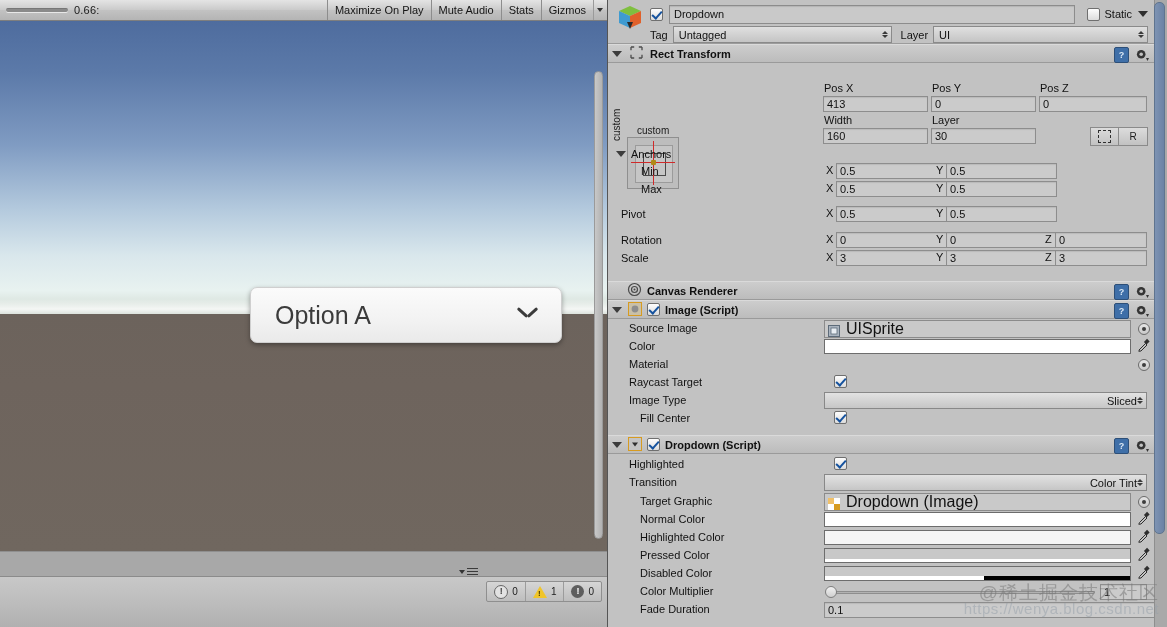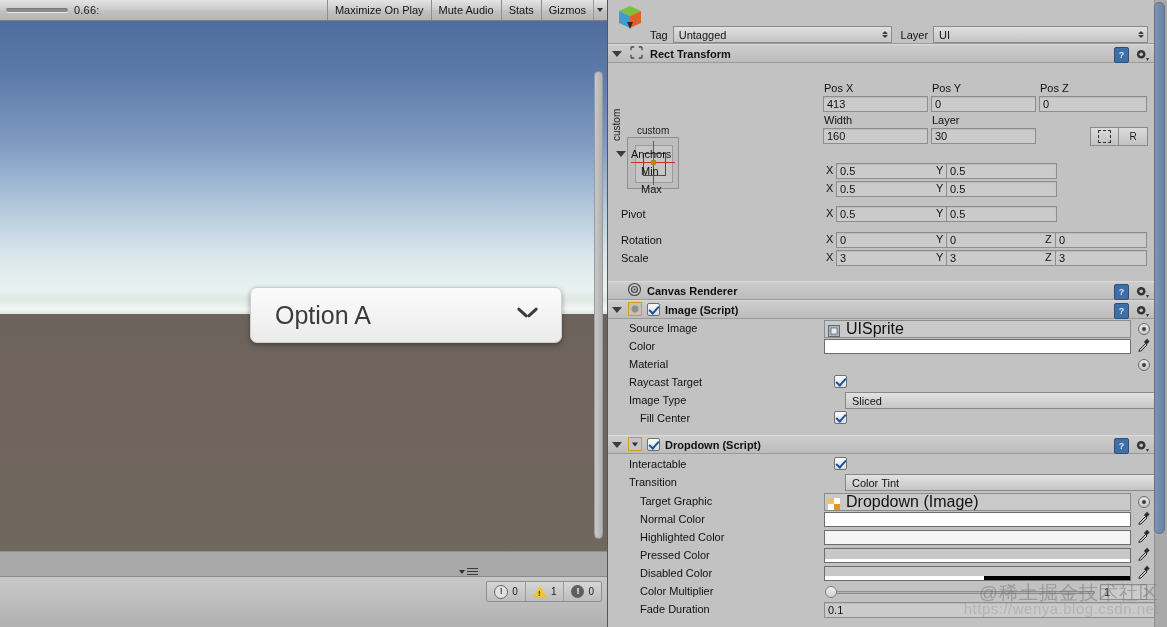--- a/index.html
+++ b/index.html
@@ -154,21 +154,21 @@
       box-sizing:border-box;display:flex;align-items:center;gap:6px;padding:8px 3px;font-size:16px;color:#111;}
   .mini-ic{width:12px;height:12px;flex:0 0 auto;}
   .colorfield{position:absolute;height:15px;border:1px solid #6d6d6d;box-sizing:border-box;background:#fff;}
   .picker{position:absolute;width:13px;height:14px;}
   .radiobtn{position:absolute;width:12px;height:12px;border-radius:50%;border:1px solid #6b6b6b;
       background:linear-gradient(to bottom,#e6e6e6,#c8c8c8);box-sizing:border-box;}
   .radiobtn:after{content:"";position:absolute;left:3px;top:3px;width:4px;height:4px;border-radius:50%;background:#3d3d3d;}
 
   .popbig{position:absolute;height:17px;background:linear-gradient(to bottom,#e2e2e2,#c6c6c6);
       border:1px solid #888;box-sizing:border-box;display:flex;align-items:center;
-      justify-content:space-between;padding:0 3px 0 6px;font-size:11px;color:#111;margin-left:21px;}
+      justify-content:flex-end;padding:0 3px 0 6px;font-size:11px;color:#111;}
 
   .slider-track{position:absolute;height:3px;background:linear-gradient(to bottom,#9d9d9d,#c6c6c6);
       border-radius:2px;border:1px solid #8d8d8d;box-sizing:border-box;}
   .slider-knob{position:absolute;width:12px;height:12px;border-radius:50%;
       background:linear-gradient(to bottom,#f2f2f2,#cfcfcf);border:1px solid #7e7e7e;box-sizing:border-box;}
 
   
   .wm{position:absolute;pointer-events:none;white-space:nowrap;}
   .wm1{right:8px;top:580px;font-size:19px;color:rgba(120,120,120,.55);letter-spacing:1px;}
   .wm2{right:8px;top:600px;font-size:15px;color:rgba(150,160,170,.50);letter-spacing:.5px;}
@@ -241,20 +241,29 @@
     <div class="insp-body">
 
       <div class="go-header">
         <div class="go-cube">
           <svg width="28" height="28" viewBox="0 0 28 28">
             <polygon points="14,3 25,8 14,13 3,8" fill="#7fbf3f"></polygon>
             <polygon points="3,8 14,13 14,25 3,20" fill="#3f9bd1"></polygon>
             <polygon points="25,8 25,20 14,25 14,13" fill="#e0602a"></polygon>
             <polygon points="11,19 17,19 14,26" fill="#2c2c2c"></polygon>
           </svg>
+        </div>
+        <div class="row1">
+          <span class="cb on"></span>
+          <span class="tf name">Dropdown</span>
+          <span class="static-box">
+            <span class="cb"></span>
+            <span class="lbl">Static</span>
+            <span style="width:0;height:0;border-left:5px solid transparent;border-right:5px solid transparent;border-top:6px solid #2e2e2e;margin-left:2px;"></span>
+          </span>
         </div>
         <div class="row2">
           <span class="lbl">Tag</span>
           <span class="popup" style="width:224px;">
             <span>Untagged</span>
             <span class="updown">
                 <i class="u"></i>
                 <i class="d"></i>
               </span>
           </span>
@@ -469,21 +478,21 @@
             <svg width="14" height="14" viewBox="0 0 14 14">
                 <circle cx="6.2" cy="6.2" r="4.3" fill="#353535"></circle>
                 <circle cx="6.2" cy="6.2" r="1.8" fill="#c2c2c2"></circle>
                 <polygon points="11,10 14,10 12.5,13" fill="#353535"></polygon>
               </svg>
           </span>
         </span>
       </div>
 
       <div class="sect" style="height:214px;">
-        <div class="pname" style="position:absolute;left:21px;top:4px;">Interactable</div>
+        <div class="pname" style="position:absolute;left:21px;top:4px;">Highlighted</div>
         <span class="cb on" style="position:absolute;left:226px;top:3px;"></span>
 
         <div class="pname" style="position:absolute;left:21px;top:22px;">Transition</div>
         <div class="popbig" style="left:216px;top:20px;width:323px;">
           <span>Color Tint</span>
           <span class="updown">
               <i class="u"></i>
               <i class="d"></i>
             </span>
         </div>

